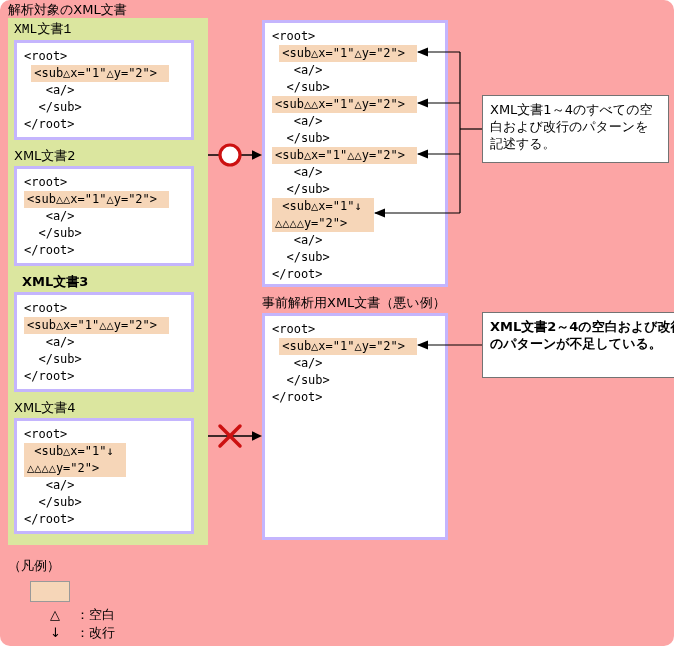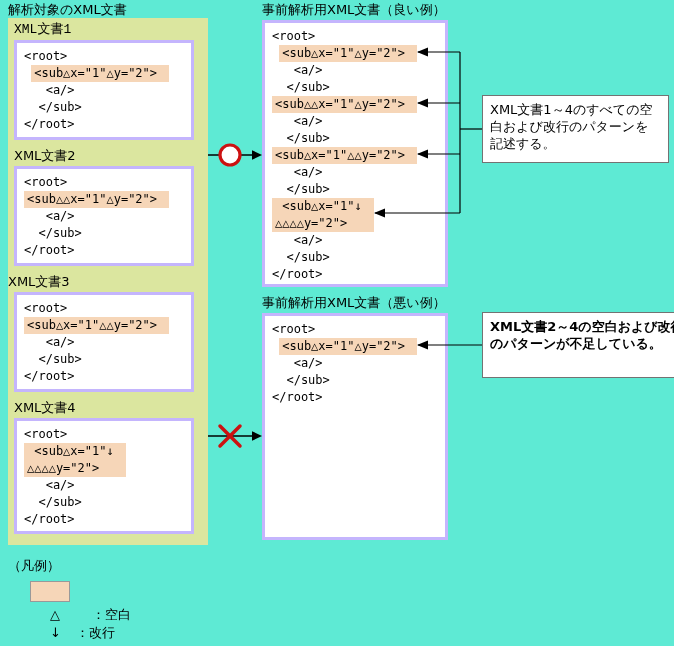--- a/index.html
+++ b/index.html
@@ -1,19 +1,19 @@
 <!DOCTYPE html>
 <html lang="ja" style="--highlight: #f6d6b8; --panel-green: #dbe69f; --mark-red: #cc1111;"><head>
 <meta charset="utf-8">
 <style>
   * { margin:0; padding:0; box-sizing:border-box; }
   html,body { background:#ffffff; }
   body { font-family:"DejaVu Sans","Liberation Sans",sans-serif; color:#000; }
 
-  .canvas { position:relative; width:674px; height:646px; background:#5eead4; overflow:hidden; }
+  .canvas { position:relative; width:674px; height:646px; background:#fca5a5; overflow:hidden;border-radius:10px; }
 
   .overlay { position:absolute; left:0; top:0; z-index:6; pointer-events:none; }
 
   .jp { position:absolute; font-size:13px; line-height:16px; white-space:nowrap; z-index:3; }
 
   .green-panel {
     position:absolute; left:8px; top:18px; width:200px; height:527px;
     background:var(--panel-green, #dbe69f); z-index:1;
   }
 
@@ -51,39 +51,38 @@
 
   <div class="jp" style="left:8px; top:2px;">解析対象のXML文書</div>
   <div class="green-panel"></div>
 
   <div class="jp" style="left:14px; top:22px;font-family:Liberation Mono, monospace;">XML文書1</div>
   <div class="code-box" style="left:14px; top:40px;  width:180px; height:100px;"><div class="code-line">&lt;root&gt;</div><div class="hl-block" style="margin-left: 1ch;"><div class="code-line">&lt;sub△x="1"△y="2"&gt;</div></div><div class="code-line">   &lt;a/&gt;</div><div class="code-line">  &lt;/sub&gt;</div><div class="code-line">&lt;/root&gt;</div></div>
 
   <div class="jp" style="left:14px; top:148px;">XML文書2</div>
   <div class="code-box" style="left:14px; top:166px; width:180px; height:100px;"><div class="code-line">&lt;root&gt;</div><div class="hl-block" style="margin-left: 0ch;"><div class="code-line">&lt;sub△△x="1"△y="2"&gt;</div></div><div class="code-line">   &lt;a/&gt;</div><div class="code-line">  &lt;/sub&gt;</div><div class="code-line">&lt;/root&gt;</div></div>
 
-  <div class="jp" style="left:8px; top:274px;">XML文書3</div>
+  <div class="jp" style="left:22px; top:274px;font-weight:bold;">XML文書3</div>
   <div class="code-box" style="left:14px; top:292px; width:180px; height:100px;"><div class="code-line">&lt;root&gt;</div><div class="hl-block" style="margin-left: 0ch;"><div class="code-line">&lt;sub△x="1"△△y="2"&gt;</div></div><div class="code-line">   &lt;a/&gt;</div><div class="code-line">  &lt;/sub&gt;</div><div class="code-line">&lt;/root&gt;</div></div>
 
   <div class="jp" style="left:14px; top:400px;">XML文書4</div>
   <div class="code-box" style="left:14px; top:418px; width:180px; height:116px;"><div class="code-line">&lt;root&gt;</div><div class="hl-block" style="margin-left: 0ch;"><div class="code-line"> &lt;sub△x="1"↓</div><div class="code-line">△△△△y="2"&gt;</div></div><div class="code-line">   &lt;a/&gt;</div><div class="code-line">  &lt;/sub&gt;</div><div class="code-line">&lt;/root&gt;</div></div>
 
-  <div class="jp" style="left:262px; top:2px;">事前解析用XML文書（良い例）</div>
   <div class="code-box" style="left:262px; top:20px; width:186px; height:267px;"><div class="code-line">&lt;root&gt;</div><div class="hl-block" style="margin-left: 1ch;"><div class="code-line">&lt;sub△x="1"△y="2"&gt;</div></div><div class="code-line">   &lt;a/&gt;</div><div class="code-line">  &lt;/sub&gt;</div><div class="hl-block" style="margin-left: 0ch;"><div class="code-line">&lt;sub△△x="1"△y="2"&gt;</div></div><div class="code-line">   &lt;a/&gt;</div><div class="code-line">  &lt;/sub&gt;</div><div class="hl-block" style="margin-left: 0ch;"><div class="code-line">&lt;sub△x="1"△△y="2"&gt;</div></div><div class="code-line">   &lt;a/&gt;</div><div class="code-line">  &lt;/sub&gt;</div><div class="hl-block" style="margin-left: 0ch;"><div class="code-line"> &lt;sub△x="1"↓</div><div class="code-line">△△△△y="2"&gt;</div></div><div class="code-line">   &lt;a/&gt;</div><div class="code-line">  &lt;/sub&gt;</div><div class="code-line">&lt;/root&gt;</div></div>
 
   <div class="jp" style="left:262px; top:295px;">事前解析用XML文書（悪い例）</div>
   <div class="code-box" style="left:262px; top:313px; width:186px; height:227px;"><div class="code-line">&lt;root&gt;</div><div class="hl-block" style="margin-left: 1ch;"><div class="code-line">&lt;sub△x="1"△y="2"&gt;</div></div><div class="code-line">   &lt;a/&gt;</div><div class="code-line">  &lt;/sub&gt;</div><div class="code-line">&lt;/root&gt;</div></div>
 
   <div class="callout" style="left:482px; top:95px;  width:187px; height:68px;">XML文書1～4のすべての空白および改行のパターンを記述する。</div>
   <div class="callout" style="left:482px; top:312px; width:217px; height:66px;font-weight:bold;">XML文書2～4の空白および改行のパターンが不足している。</div>
 
   <div class="jp" style="left:8px; top:558px;">（凡例）</div>
   <div class="legend-swatch" style="left:30px; top:581px;"></div>
   <div class="legend-symbol" style="left:50px; top:607px;">△</div>
-  <div class="jp" style="left:76px; top:607px;margin-left:16px;">：空白</div>
+  <div class="jp" style="left:76px; top:607px;">：空白</div>
   <div class="legend-symbol" style="left:50px; top:625px;">↓</div>
   <div class="jp" style="left:76px; top:625px;">：改行</div>
 
   <svg class="overlay" width="674" height="646" viewBox="0 0 674 646">
 
     <g>
       <line x1="208" y1="155" x2="254" y2="155" stroke="#000" stroke-width="1.5"></line>
       <polygon points="262,155 252,150.2 252,159.8" fill="#000"></polygon>
       <circle cx="230" cy="155" r="10" fill="#fff" style="stroke:var(--mark-red,#cc1111);" stroke-width="3.2"></circle>
     </g>

